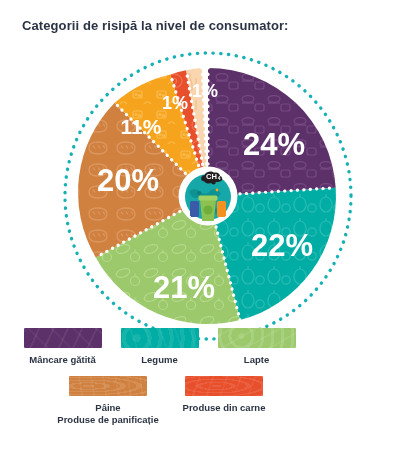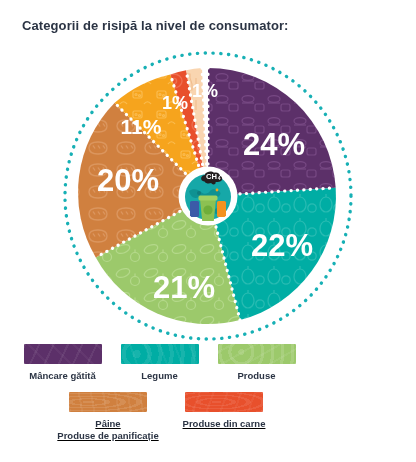--- a/index.html
+++ b/index.html
@@ -25,24 +25,24 @@
     box-shadow:0 0 0 2.5px #ffffff;
     text-align:right;
   }
   #center-icon svg{display:block;width:54px;height:54px;border-radius:50%;}
   .slice-label{
     font-weight:bold;fill:#ffffff;
     font-family:"Liberation Sans", sans-serif;
     text-anchor:middle;dominant-baseline:central;
   }
   
-  #legend{position:absolute;left:0;top:344px;width:416px;}
+  #legend{position:absolute;left:0;top:328px;width:416px;}
   .legend-row{display:flex;width:416px;}
   .legend-row.row1{padding-left:14px;box-sizing:border-box;}
-  .legend-row.row2{padding-left:50px;box-sizing:border-box;margin-top:10px;text-decoration:underline;}
+  .legend-row.row2{padding-left:50px;box-sizing:border-box;margin-top:10px;}
   .legend-item{
     width:97px;display:flex;flex-direction:column;align-items:center;
   }
   .legend-row.row2 .legend-item{width:116px;}
   .swatch{
     width:78px;height:20px;border-radius:1px;position:relative;overflow:hidden;
   }
   .legend-row.row2 .swatch{width:78px;}
   .swatch .pat{position:absolute;inset:0;opacity:.45;}
   .legend-label{
@@ -193,21 +193,21 @@
     <div class="legend-item">
       <div class="swatch" style="background: rgb(0, 173, 164);">
         <div class="pat" style="background-image:repeating-radial-gradient(circle at 20% 50%,rgba(255,255,255,.2) 0 4px,transparent 4px 11px),repeating-linear-gradient(70deg,rgba(255,255,255,.12) 0 2px,transparent 2px 14px);"></div>
       </div>
       <div class="legend-label">Legume</div>
     </div>
     <div class="legend-item">
       <div class="swatch" style="background: rgb(156, 201, 107);">
         <div class="pat" style="background-image:repeating-radial-gradient(circle at 30% 40%,rgba(255,255,255,.3) 0 3px,transparent 3px 10px),repeating-linear-gradient(-30deg,rgba(255,255,255,.18) 0 2px,transparent 2px 12px);"></div>
       </div>
-      <div class="legend-label">Produse</div>
+      <div class="legend-label">Lapte</div>
     </div>
   </div>
 
   <div class="legend-row row2">
     <div class="legend-item">
       <div class="swatch" style="background: rgb(208, 128, 63);">
         <div class="pat" style="background-image:repeating-radial-gradient(ellipse at 25% 50%,rgba(255,255,255,.25) 0 6px,transparent 6px 16px),repeating-linear-gradient(80deg,rgba(255,255,255,.14) 0 2px,transparent 2px 12px);"></div>
       </div>
       <div class="legend-label">Pâine
 Produse de panificație</div>

